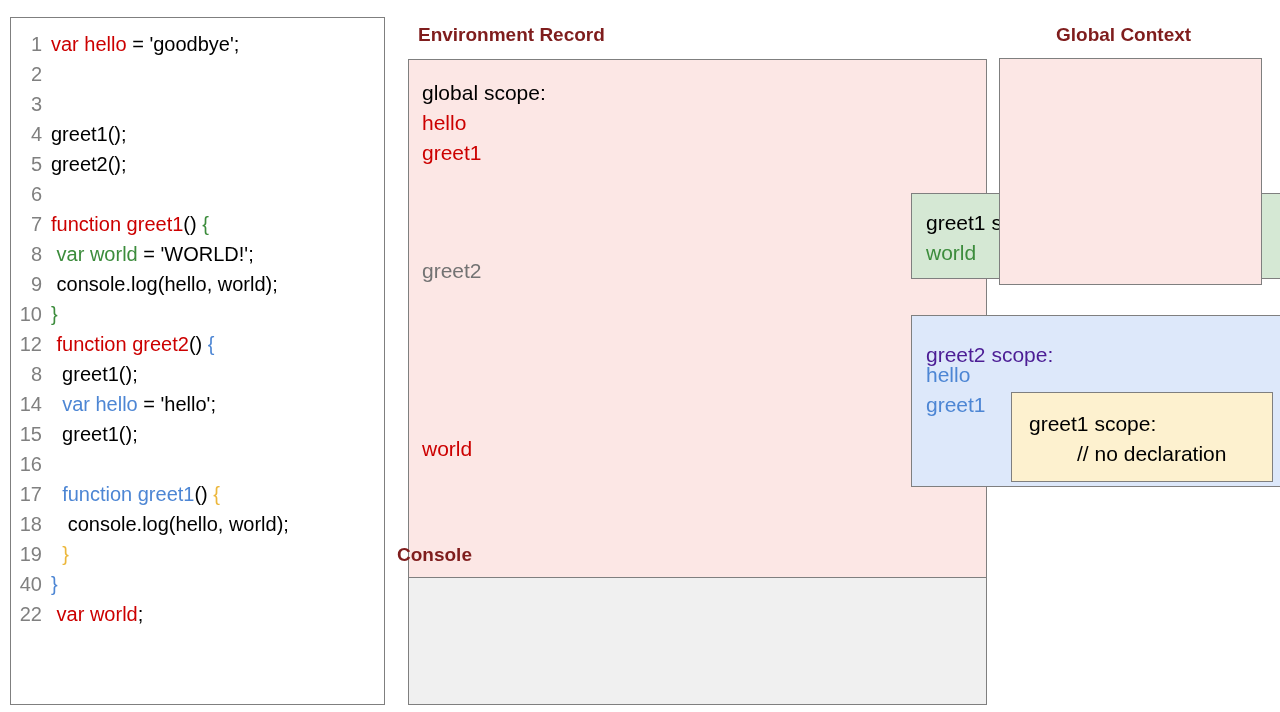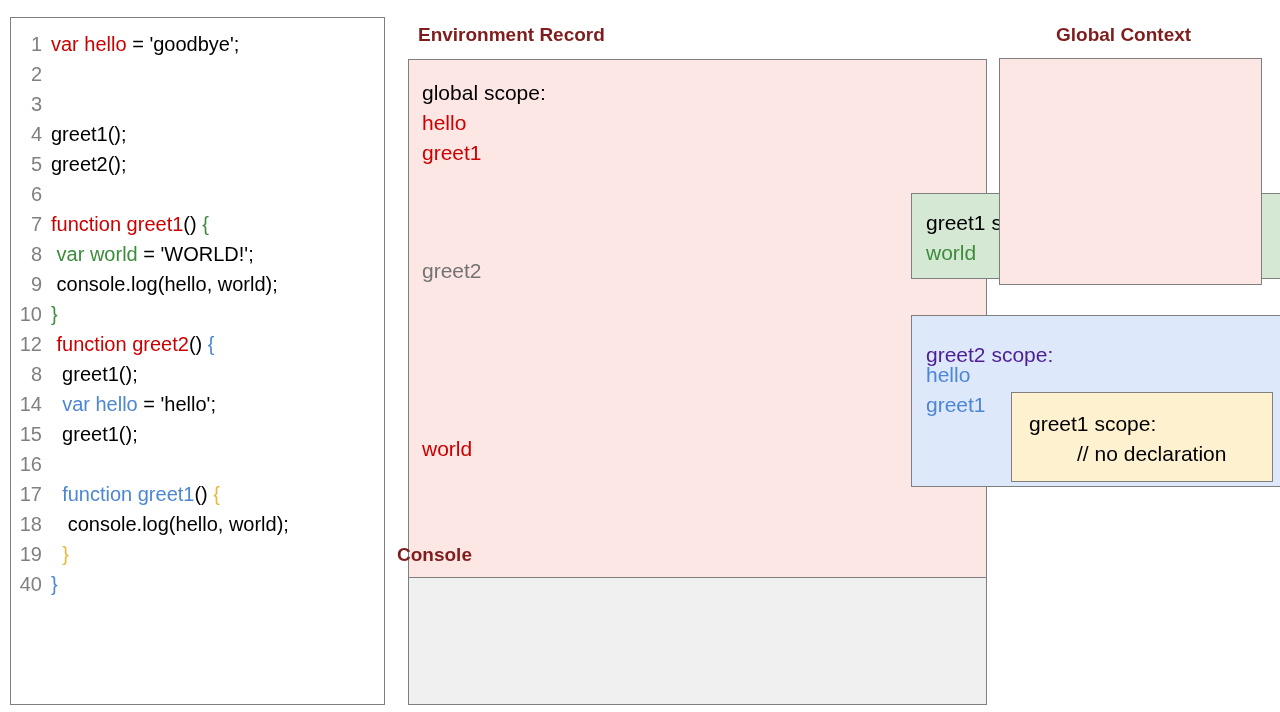--- a/index.html
+++ b/index.html
@@ -179,20 +179,21 @@
       <div class="code-line"><span class="ln">10</span><span class="code-text"><span class="t-green">}</span></span></div>
       <div class="code-line"><span class="ln">12</span><span class="code-text"><span class="t-black"> </span><span class="t-red">function greet2</span><span class="t-black">() </span><span class="t-blue">{</span></span></div>
       <div class="code-line"><span class="ln">8</span><span class="code-text"><span class="t-black">  greet1();</span></span></div>
       <div class="code-line"><span class="ln">14</span><span class="code-text"><span class="t-black">  </span><span class="t-blue">var hello</span><span class="t-black"> = 'hello';</span></span></div>
       <div class="code-line"><span class="ln">15</span><span class="code-text"><span class="t-black">  greet1();</span></span></div>
       <div class="code-line"><span class="ln">16</span><span class="code-text"><span class="t-black"></span></span></div>
       <div class="code-line"><span class="ln">17</span><span class="code-text"><span class="t-black">  </span><span class="t-blue">function greet1</span><span class="t-black">() </span><span class="t-yellow">{</span></span></div>
       <div class="code-line"><span class="ln">18</span><span class="code-text"><span class="t-black">   console.log(hello, world);</span></span></div>
       <div class="code-line"><span class="ln">19</span><span class="code-text"><span class="t-black">  </span><span class="t-yellow">}</span></span></div>
       <div class="code-line"><span class="ln">40</span><span class="code-text"><span class="t-blue">}</span></span></div>
+      <div class="code-line"><span class="ln">22</span><span class="code-text"><span class="t-black"> </span><span class="t-red">var world</span><span class="t-black">;</span></span></div>
     </div>
 </div>
 
 <div class="section-title" id="env-title">Environment Record</div>
 
 <div id="env-box">
   <div class="scope-label" id="env-scope-head">global scope:</div>
   <div class="scope-label" id="env-var-hello">hello</div>
   <div class="scope-label" id="env-var-greet1">greet1</div>
   <div class="scope-label" id="env-var-greet2">greet2</div>

